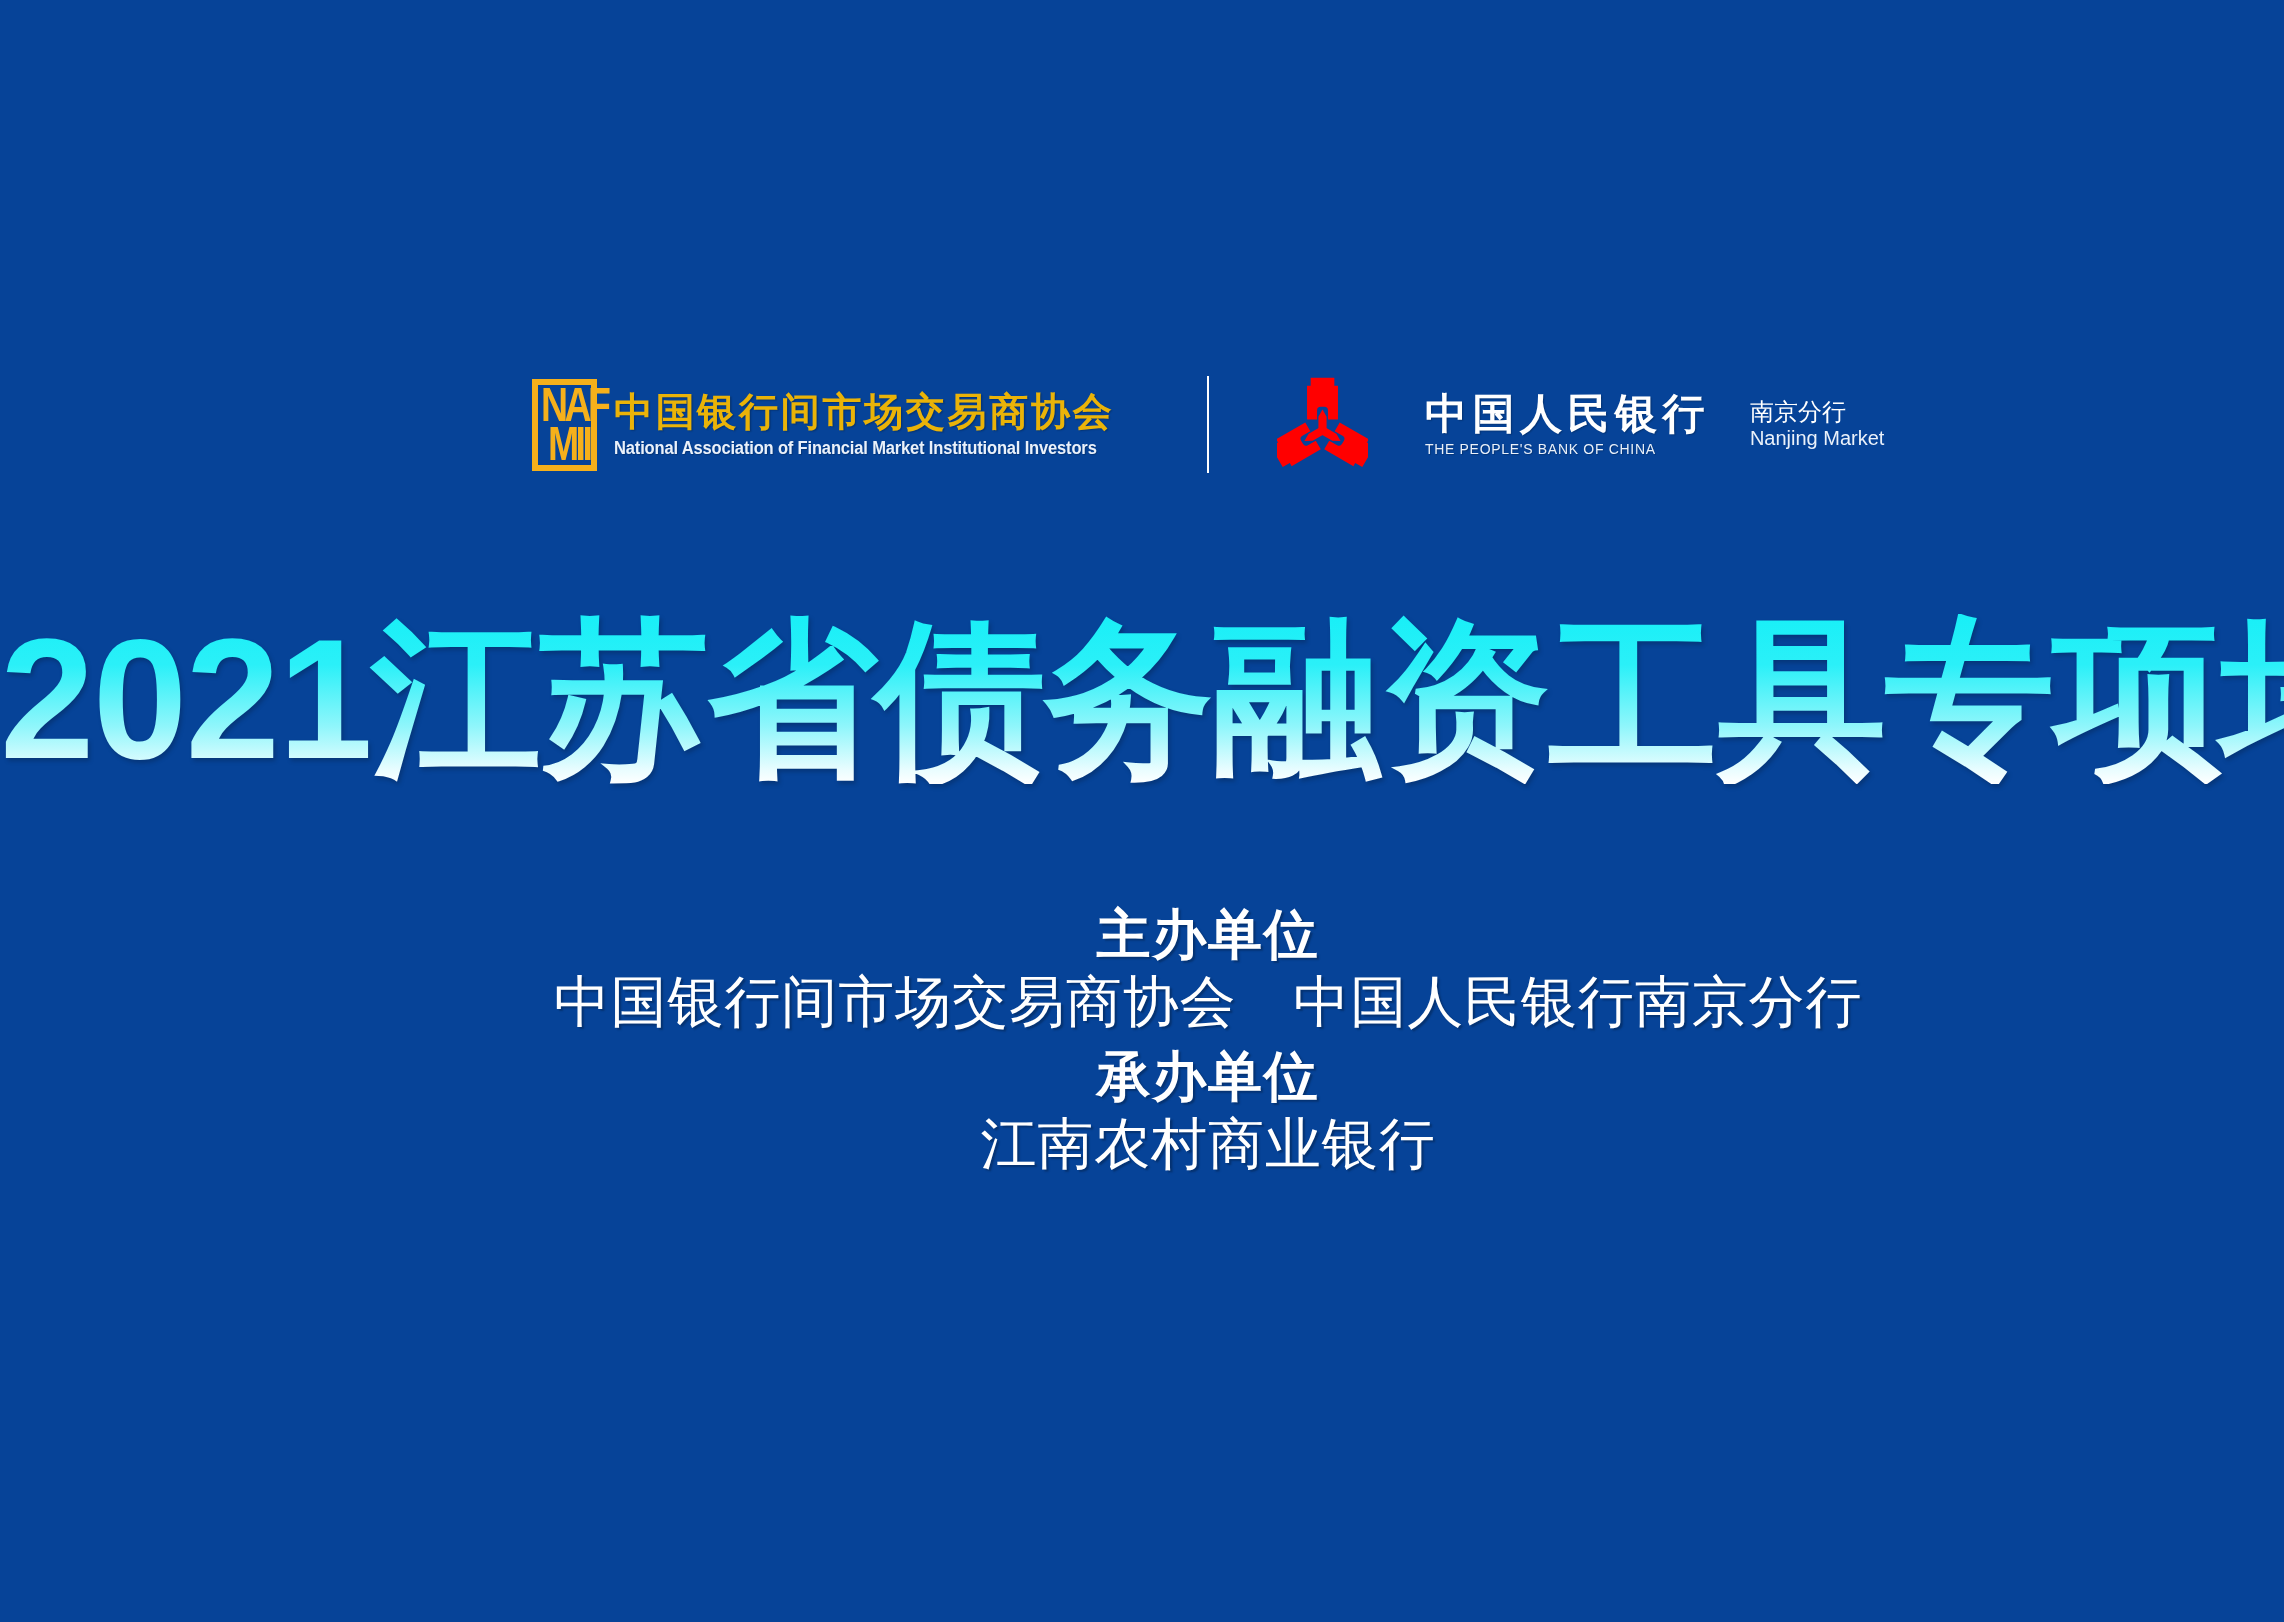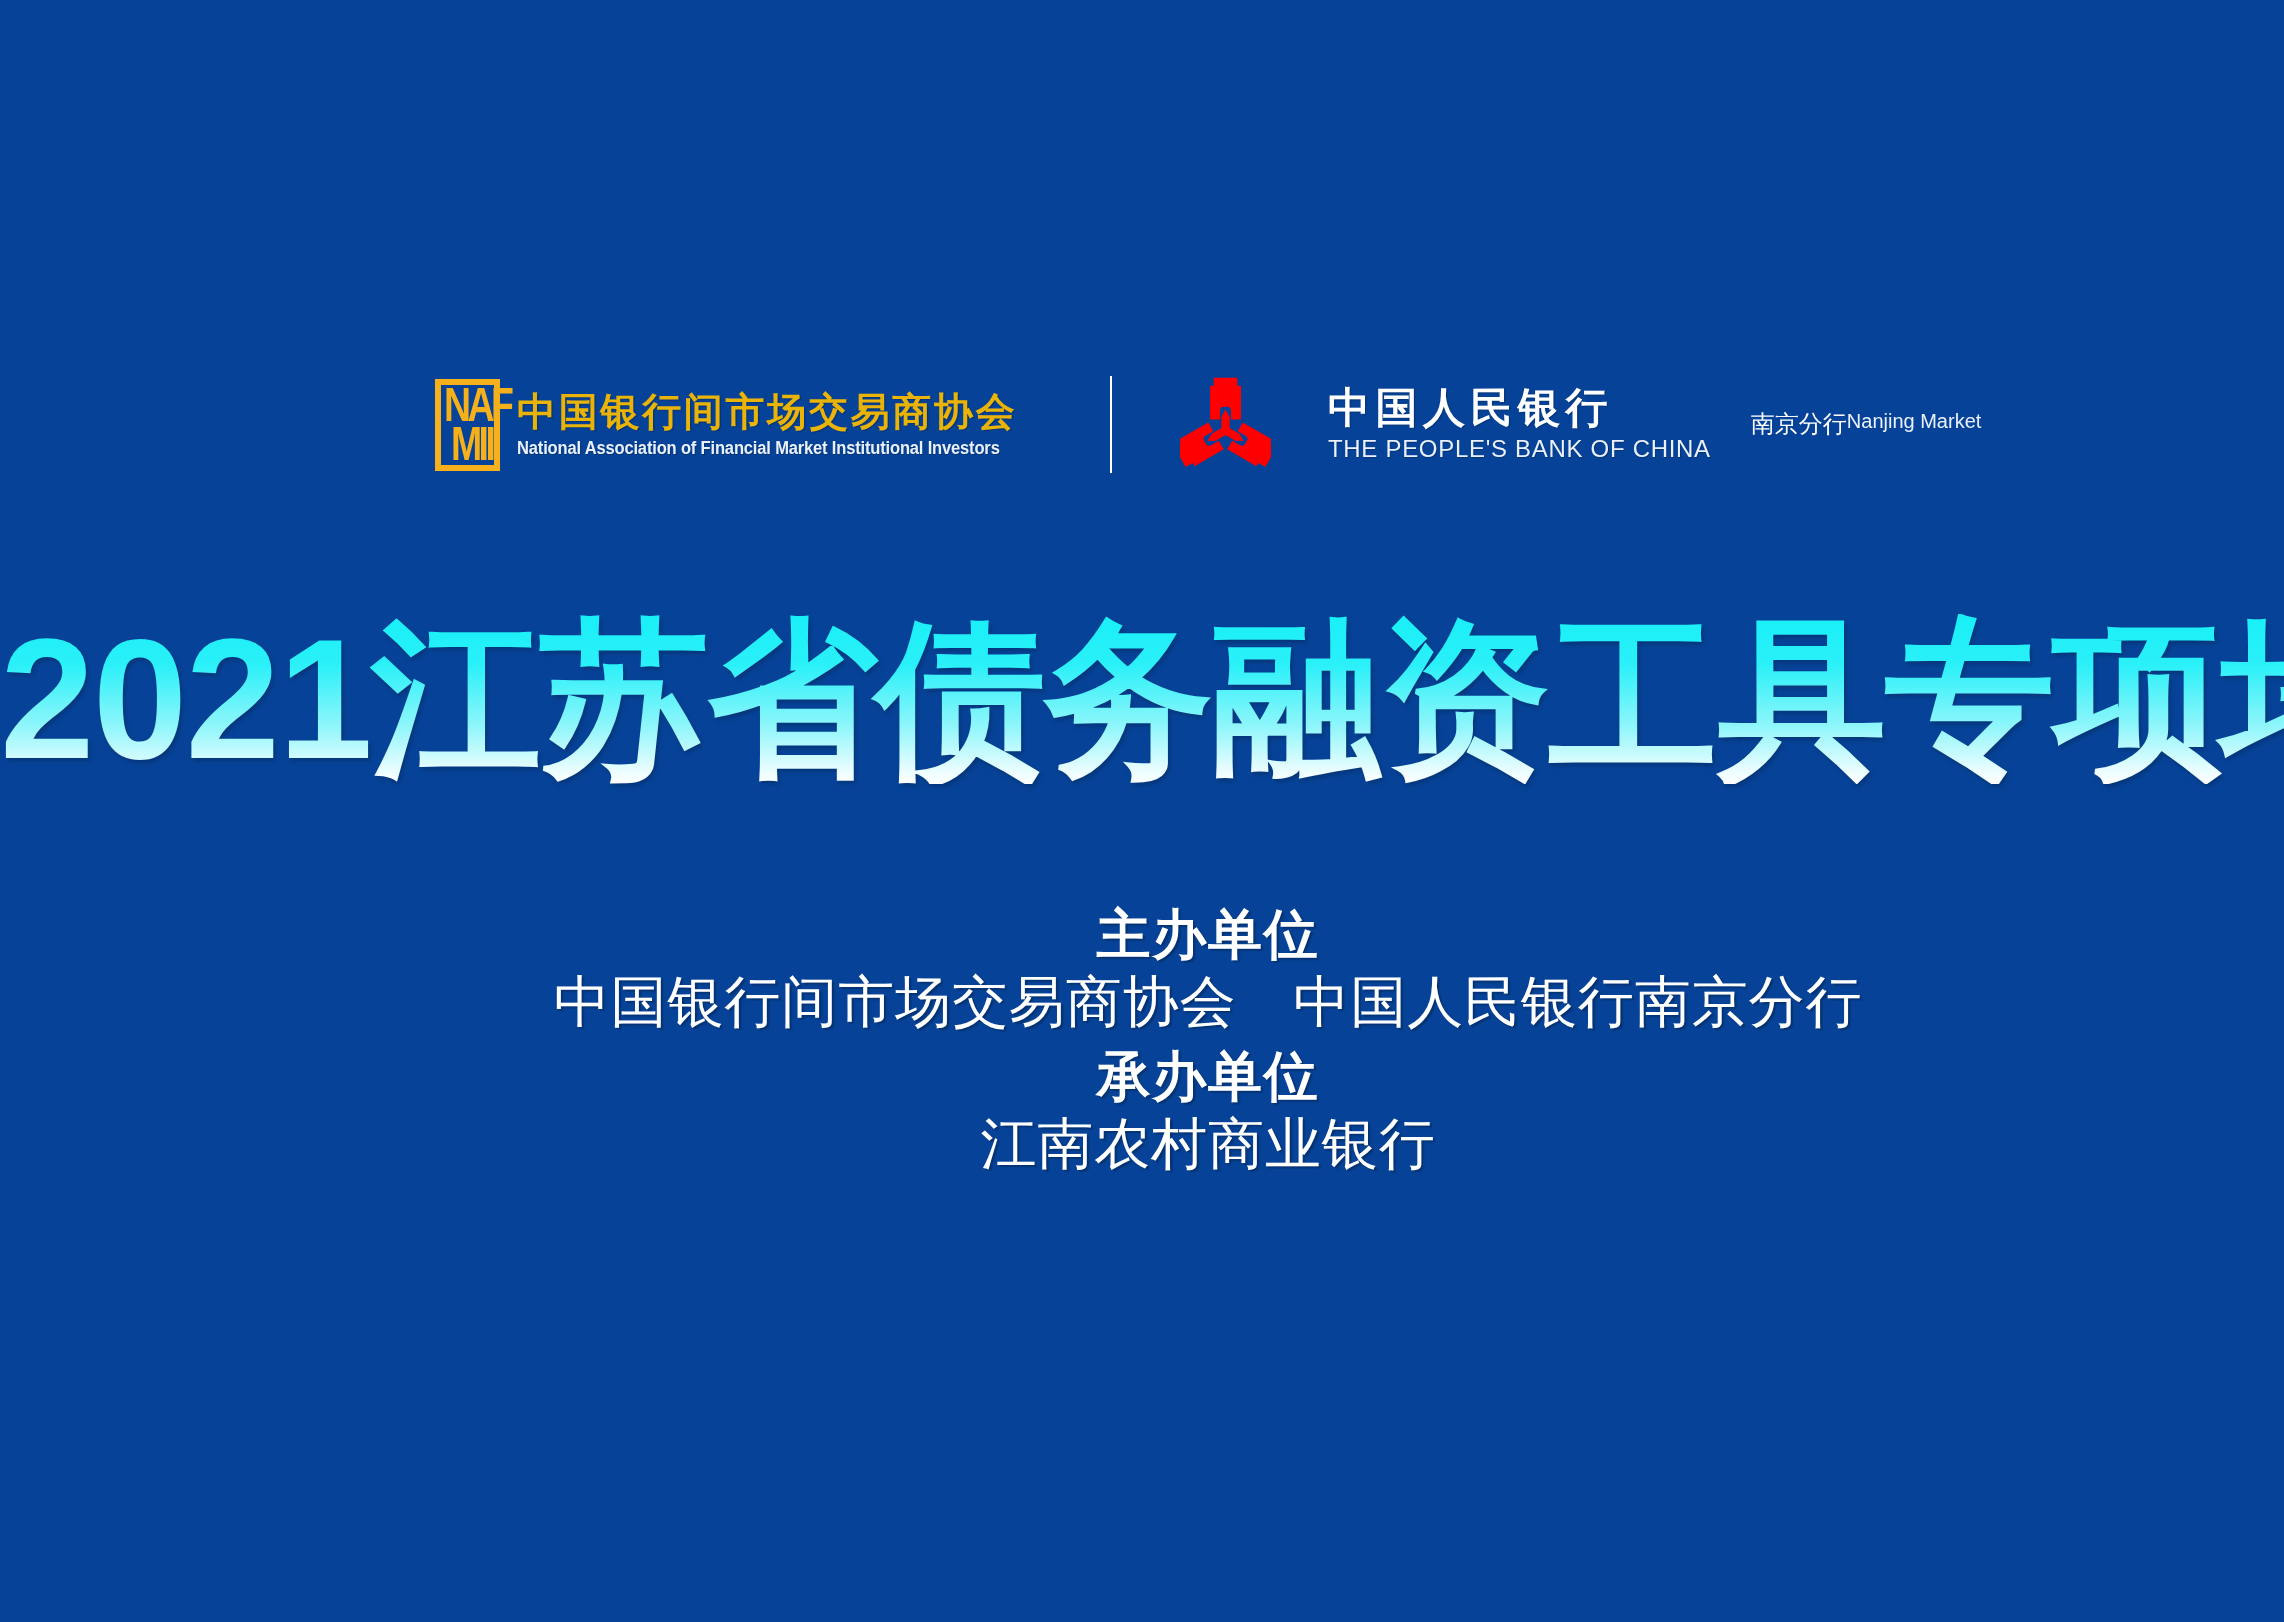--- a/index.html
+++ b/index.html
@@ -118,31 +118,31 @@
     font-size: 42px;
     font-weight: bold;
     letter-spacing: 5.5px;
     line-height: 1.10;
     white-space: nowrap;
     font-family: "Liberation Serif", "DejaVu Serif", serif;
     text-shadow: 1.4px 1.4px 1.4px rgba(0,0,0,0.22);
   }
   .pboc-en {
     color: #EAF1FA;
-    font-size: 24px;
+    font-size: 14px;
     font-weight: normal;
     letter-spacing: 0.7px;
     line-height: 1.2;
     margin-top: 4.6px;
     white-space: nowrap;
     text-shadow: 0.9px 0.9px 0.9px rgba(0,0,0,0.22);
   }
   .pboc-branch {
     display: flex;
-    flex-direction: row;
+    flex-direction: column;
     justify-content: flex-end;
     margin-left: 21px;
     padding-bottom: 1.8px;
   }
   .branch-cn {
     color: #FFFFFF;
     font-size: 24px;
     line-height: 1.22;
     white-space: nowrap;
   }

